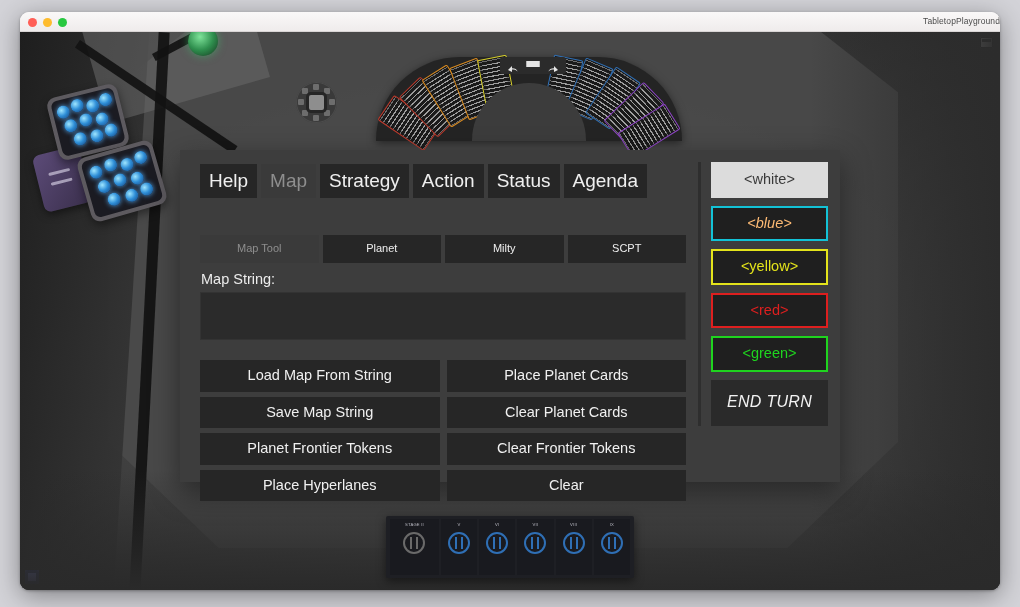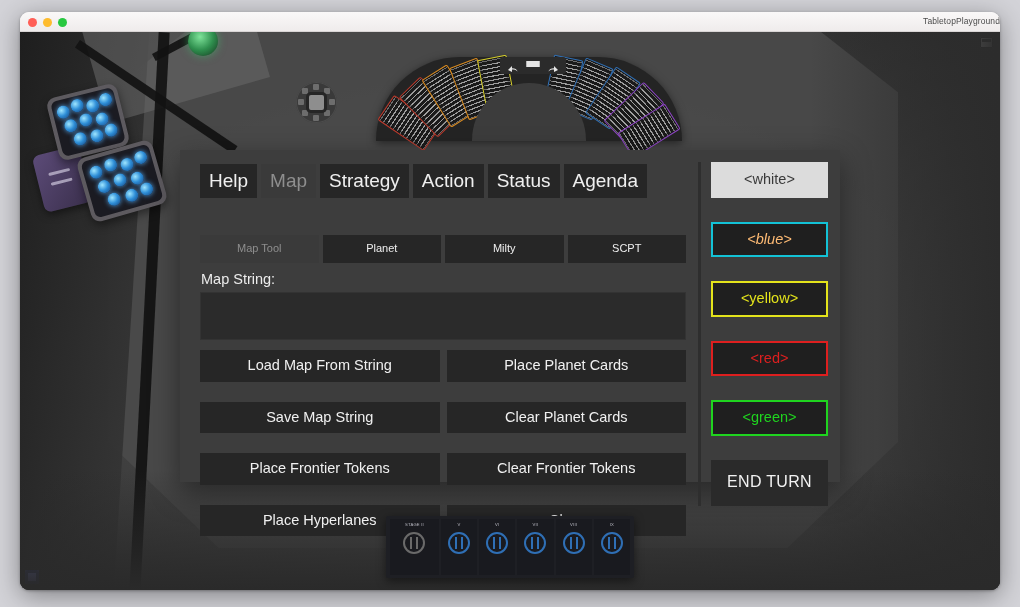--- a/index.html
+++ b/index.html
@@ -218,45 +218,46 @@
     color: #ececec; font-size: 14.5px; margin: 8px 0 5px 1px;
   }
   .mapstring {
     width: 100%; height: 48px;
     background: #2b2b2b; border: 1px solid #333;
     color: #e6e6e6; font-size: 13px;
     padding: 6px 8px;
     font-family: "Liberation Sans", sans-serif;
     resize: none; outline: none;
   }
-  .btn-grid { margin-top: 6px; display: grid; grid-template-columns: 1fr 1fr; gap: 20px 7px; }
+  .btn-grid { margin-top: 16px; display: grid; grid-template-columns: 1fr 1fr; gap: 5px 7px; }
   .abtn {
     background: #262626; color: #f0f0f0;
     font-size: 14.5px; padding: 8px 4px 9px;
     border: none; cursor: pointer; line-height: 1;
     font-family: "Liberation Sans", sans-serif;
   }
 
   .pbtn {
     display: block; width: 100%;
     background: #1f1f1f;
     border: 2px solid transparent;
     color: #ddd;
     font-size: 14.5px; padding: 8px 2px 9px;
-    margin-bottom: 24px; cursor: pointer; line-height: 1;
+    margin-bottom: 8px; cursor: pointer; line-height: 1;
     font-family: "Liberation Sans", sans-serif;
     text-align: center;
   }
   .pbtn.active { background: #dcdcdc; border-color: #dcdcdc; color: #3a3a3a; }
   .endturn {
     display: block; width: 100%;
     background: #2a2a2a; border: none; color: #f2f2f2;
     font-size: 16px; letter-spacing: .3px;
     padding: 14px 2px 16px; cursor: pointer; line-height: 1;
     font-family: "Liberation Sans", sans-serif;
+    font-style: italic;
   }
 
   
   .obj-strip {
     position: absolute; left: 366px; bottom: 12px;
     width: 248px; height: 62px;
     background: #1e1f24;
     border-radius: 2px;
     display: flex; padding: 3px;
     box-shadow: 0 3px 10px rgba(0,0,0,.5);
@@ -428,21 +429,21 @@
           </div>
 
           <div class="field-label">Map String:</div>
           <textarea class="mapstring" placeholder="" style=""></textarea>
 
           <div class="btn-grid">
             <button class="abtn">Load Map From String</button>
             <button class="abtn">Place Planet Cards</button>
             <button class="abtn">Save Map String</button>
             <button class="abtn">Clear Planet Cards</button>
-            <button class="abtn">Place Frontier Tokens</button>
+            <button class="abtn">Planet Frontier Tokens</button>
             <button class="abtn">Clear Frontier Tokens</button>
             <button class="abtn">Place Hyperlanes</button>
             <button class="abtn">Clear</button>
           </div>
         </div>
 
         <div class="panel-right">
           <button class="pbtn active" style="border-color:#dcdcdc;">&lt;white&gt;</button>
           <button class="pbtn" style="border-color:#13c2d6; color:#fdba74;font-style:italic;">&lt;blue&gt;</button>
           <button class="pbtn" style="border-color:#e3e31b; color:#e3e31b;">&lt;yellow&gt;</button>

